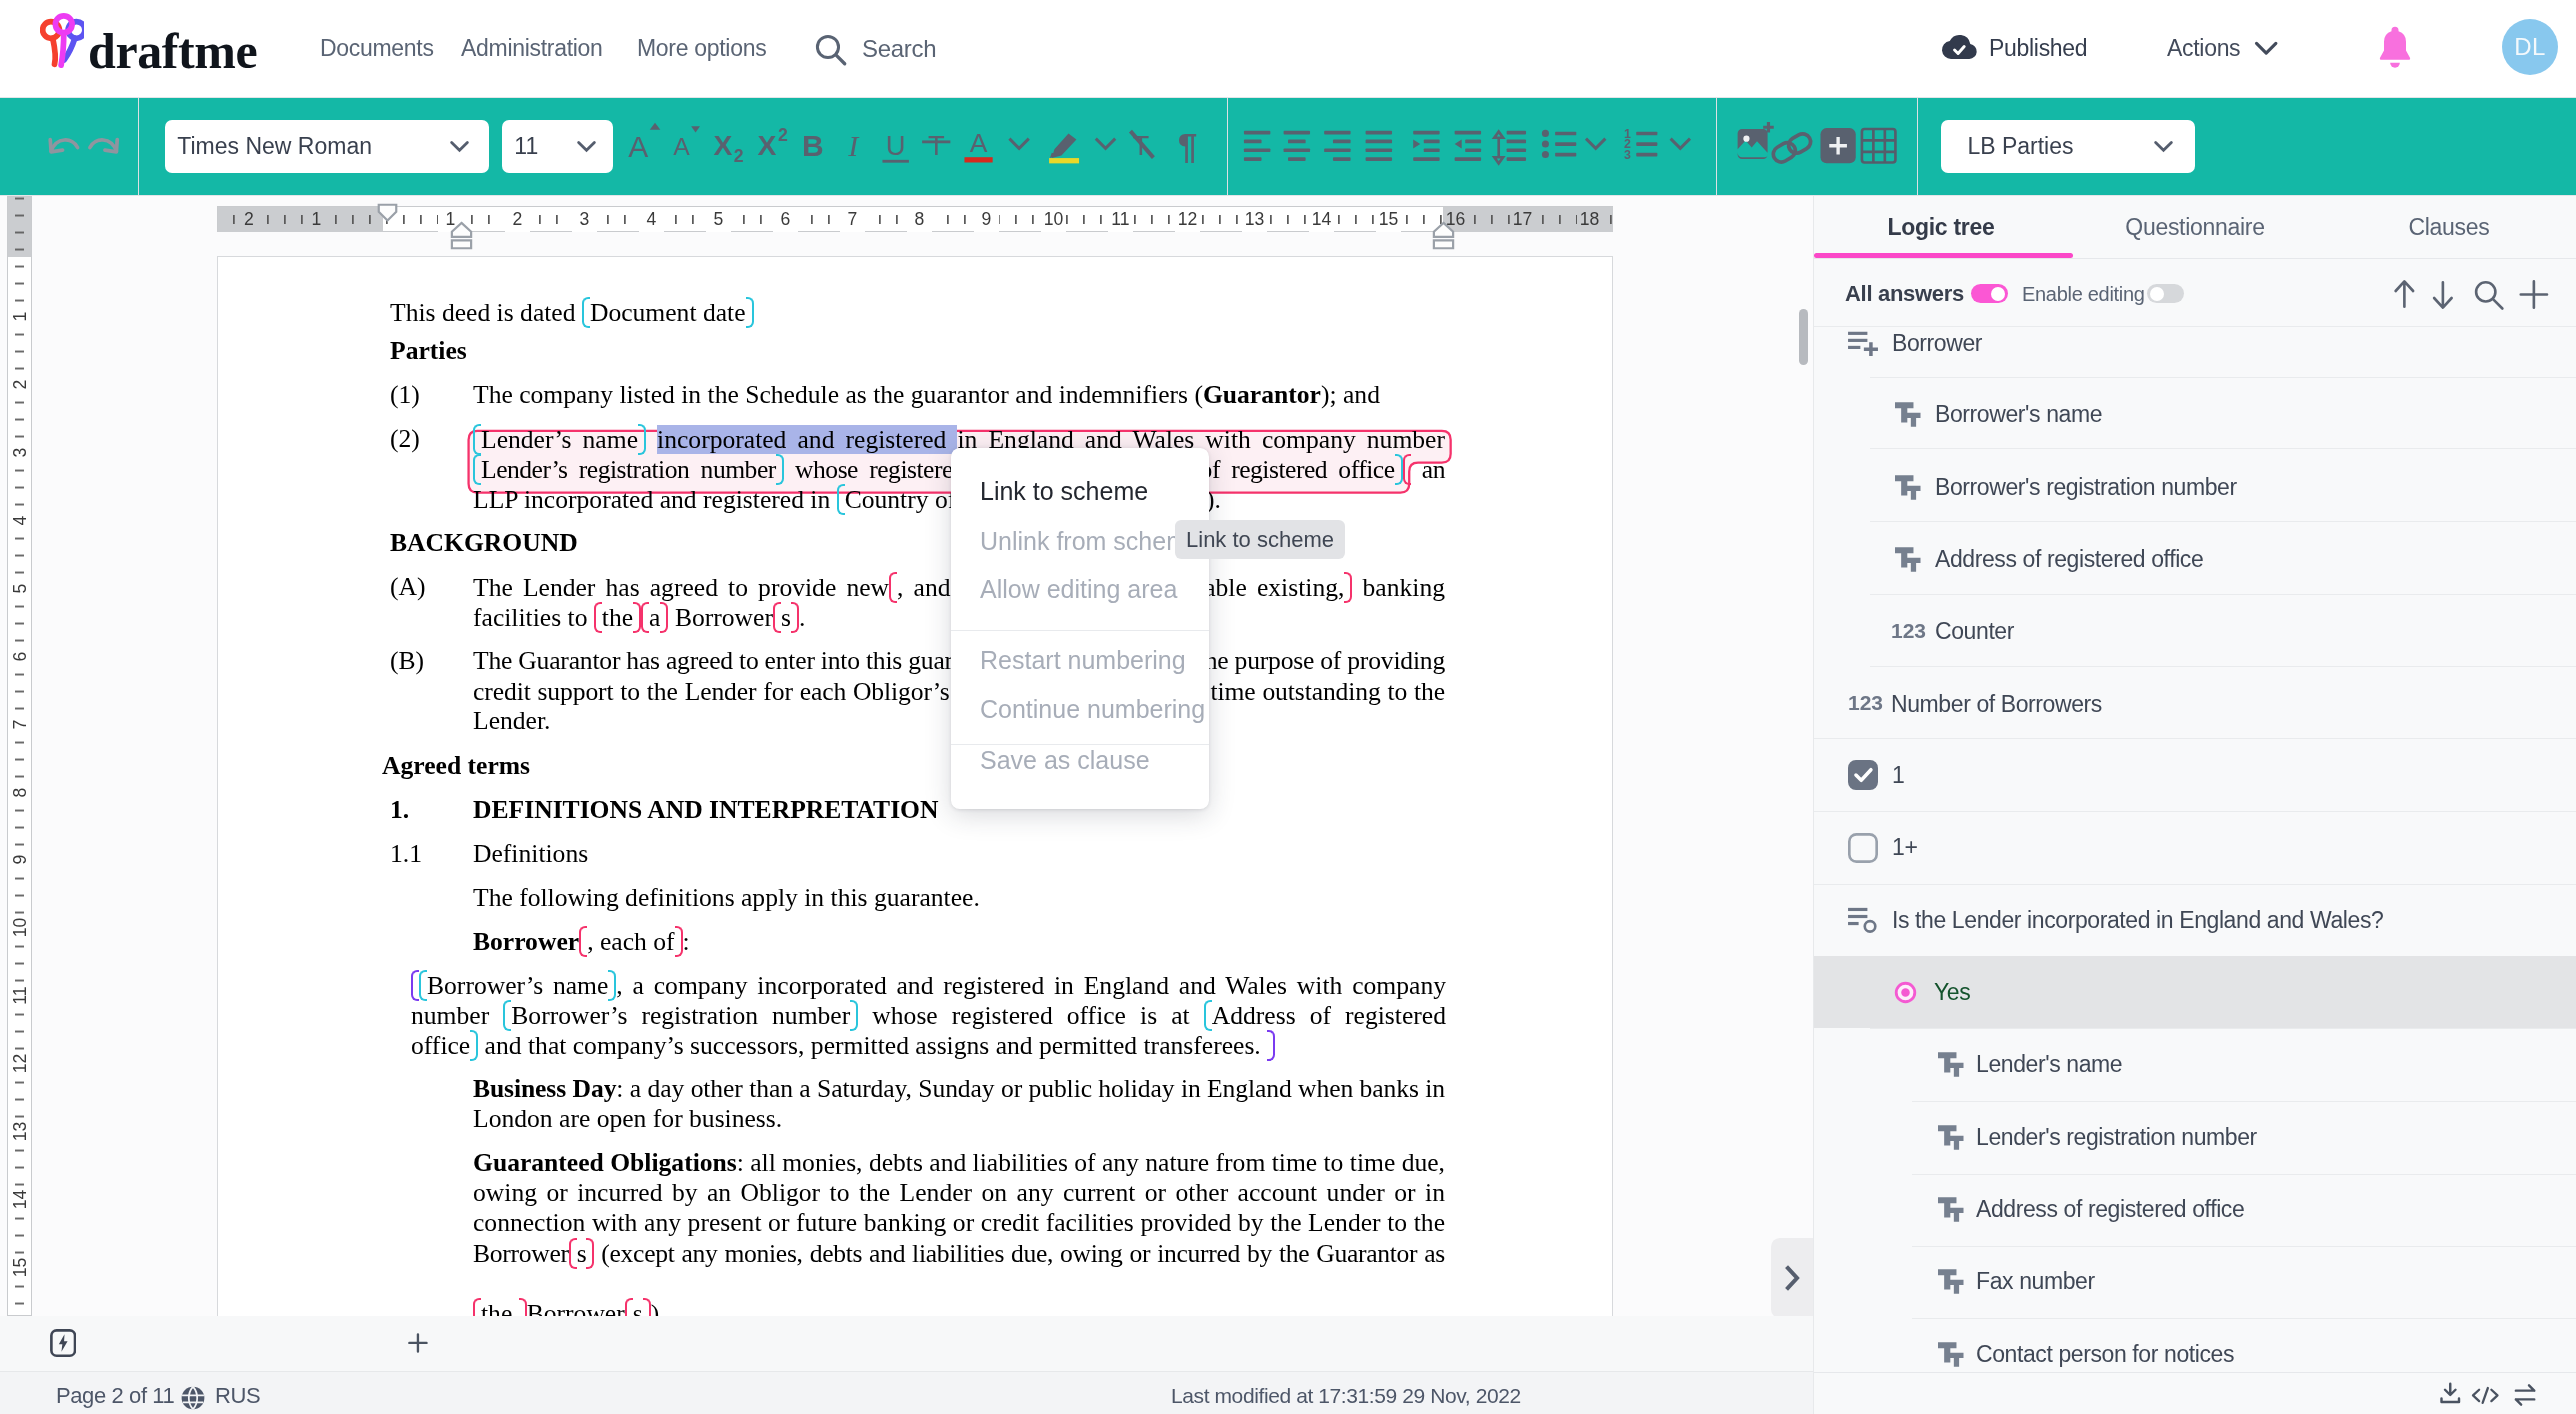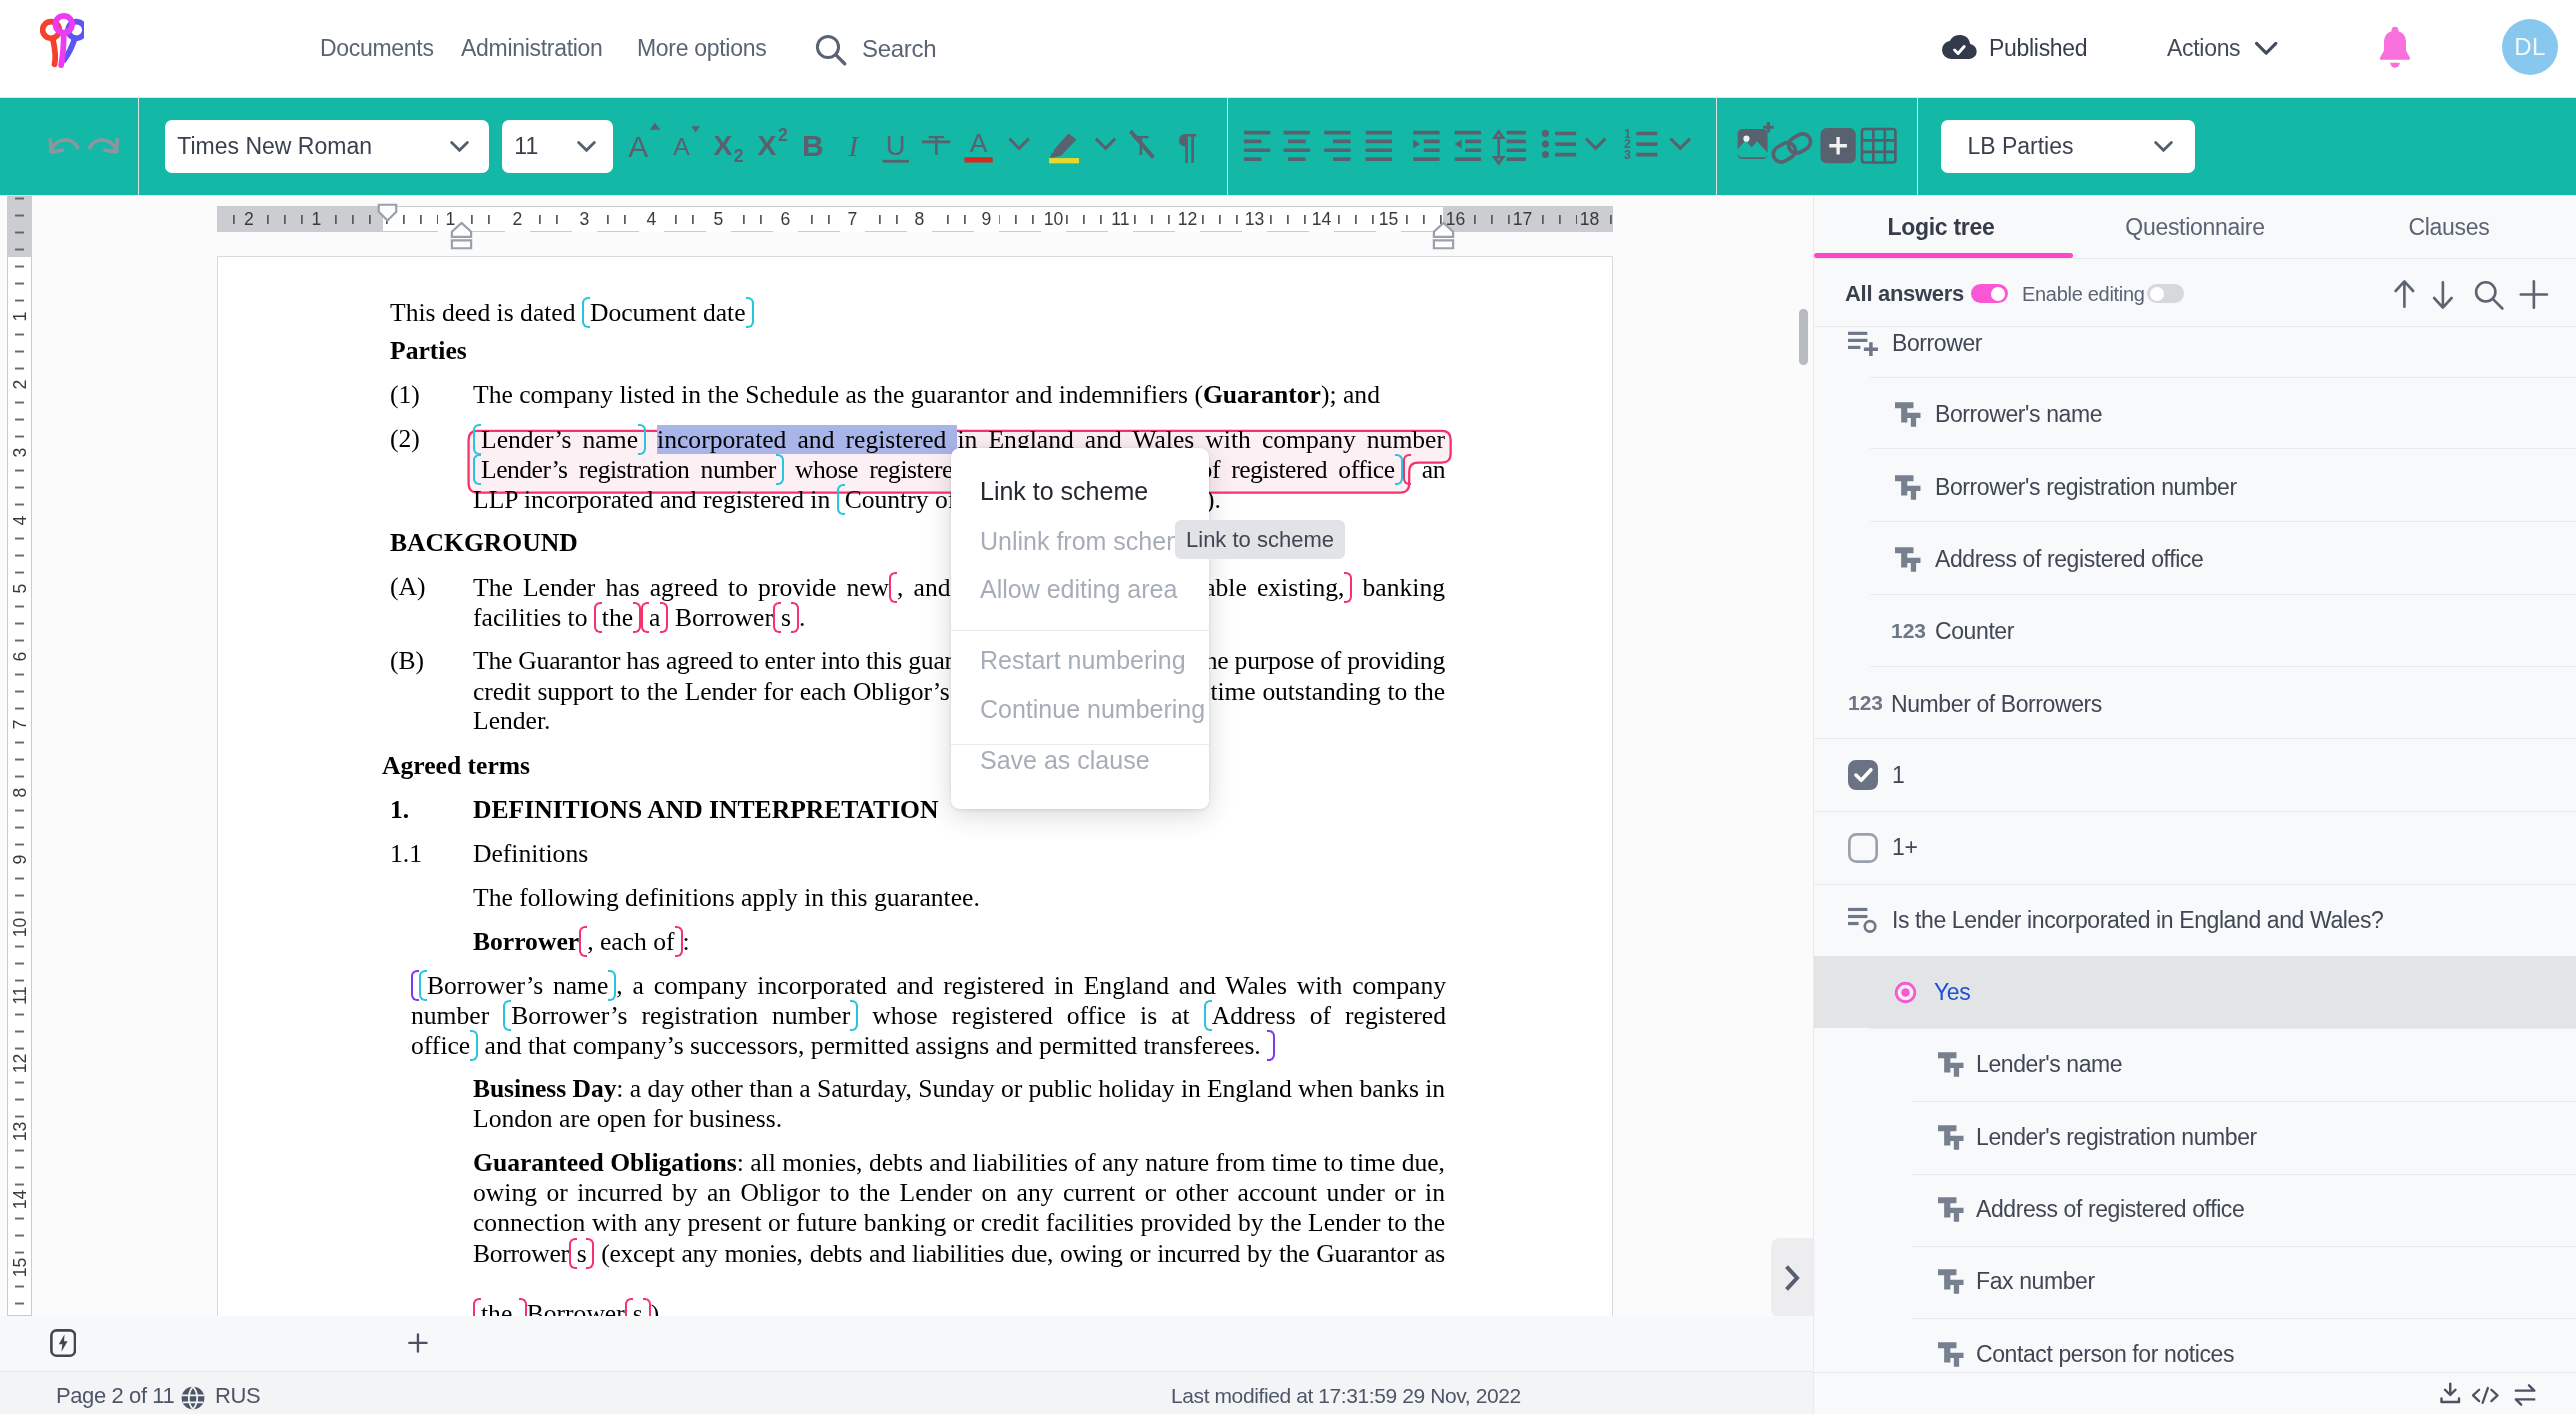--- a/index.html
+++ b/index.html
@@ -47,20 +47,21 @@
  <svg class="abs" style="left:40px;top:13.2px" width="44" height="55" viewBox="0 0 50 62">
   <g fill="none" stroke-linecap="round">
    <circle cx="12.5" cy="19" r="9.5" stroke="#f5402d" stroke-width="6.5"></circle>
    <path d="M14.5 28.5 C17 40 18.5 50 16.5 58" stroke="#f5402d" stroke-width="6.5"></path>
    <circle cx="41.5" cy="19" r="9.5" stroke="#5d54f1" stroke-width="6.5"></circle>
    <path d="M39.5 28.5 C36 40 31 48 27.5 53" stroke="#5d54f1" stroke-width="6.5"></path>
    <circle cx="27" cy="12.5" r="9.5" stroke="#ed3bf3" stroke-width="6.5"></circle>
    <path d="M27 22.5 C27 36 26 48 24 59" stroke="#ed3bf3" stroke-width="6.5"></path>
   </g>
     </svg>
+ <div id="logo-word">draftme</div>
  <div class="mi" style="left:320px">Documents</div>
  <div class="mi" style="left:461px">Administration</div>
  <div class="mi" style="left:637px">More options</div>
  <svg class="abs" style="left:813px;top:32px" width="37" height="37" viewBox="0 0 42 42">
       <circle cx="17" cy="17" r="12" fill="none" stroke="#596373" stroke-width="3.4"></circle>
       <path d="M26 26 L36 36" stroke="#596373" stroke-width="3.8" stroke-linecap="round"></path>
     </svg>
  <div class="mi" style="left:862px;font-size:24px">Search</div>
  <svg class="abs" style="left:1938px;top:29px" width="41" height="35" viewBox="0 0 46 40">
       <path fill="#323a4c" d="M36.5 17.1A12.5 12.5 0 0 0 13 13.7 10.3 10.3 0 0 0 14.6 34.2h20.8a8.6 8.6 0 0 0 1.1-17.1z"></path>
@@ -390,21 +391,21 @@
       <rect x="0" y="9" width="22" height="3.6"></rect>
       <rect x="0" y="17" width="12" height="3.6"></rect>
       <circle cx="25" cy="22" r="6" fill="none" stroke="#6e7787" stroke-width="3"></circle>
     </svg>
     <div class="abs rt" style="left:78px;top:711px;line-height:26.4px;color:#3f4755">Is the Lender incorporated in England and Wales?</div>
     <div class="abs" style="left:0;top:760px;width:763px;height:72px;background:#e3e4e6"></div>
     <svg class="abs" style="left:80px;top:785px" width="23" height="23" viewBox="0 0 26 26">
       <circle cx="13" cy="13" r="10.5" fill="#fdeefb" stroke="#f45ad2" stroke-width="3.2"></circle>
       <circle cx="13" cy="13" r="4.8" fill="#f45ad2"></circle>
     </svg>
-    <div class="abs rt" style="left:120px;top:783px;line-height:26.4px;color:#1d4ed8">Yes</div>
+    <div class="abs rt" style="left:120px;top:783px;line-height:26.4px;color:#14532d">Yes</div>
     <div class="div" style="left:56px;top:832px;width:706px"></div>
     <svg class="abs" style="left:124px;top:856px" width="26.4" height="25" viewBox="0 0 30 28" fill="#76808f">
       <path d="M0 0 h21 v7 h-7 v16 h-7 V7 H0 z"></path>
       <path d="M13 12 h16 v6 h-5 v10 h-6 V18 h-5 z"></path>
     </svg>
     <div class="abs rt" style="left:162px;top:855px;line-height:26.4px;color:#3f4755">Lender's name</div>
     <div class="div" style="left:98px;top:905px;width:665px"></div>
     <svg class="abs" style="left:124px;top:929px" width="26.4" height="25" viewBox="0 0 30 28" fill="#76808f">
       <path d="M0 0 h21 v7 h-7 v16 h-7 V7 H0 z"></path>
       <path d="M13 12 h16 v6 h-5 v10 h-6 V18 h-5 z"></path>

